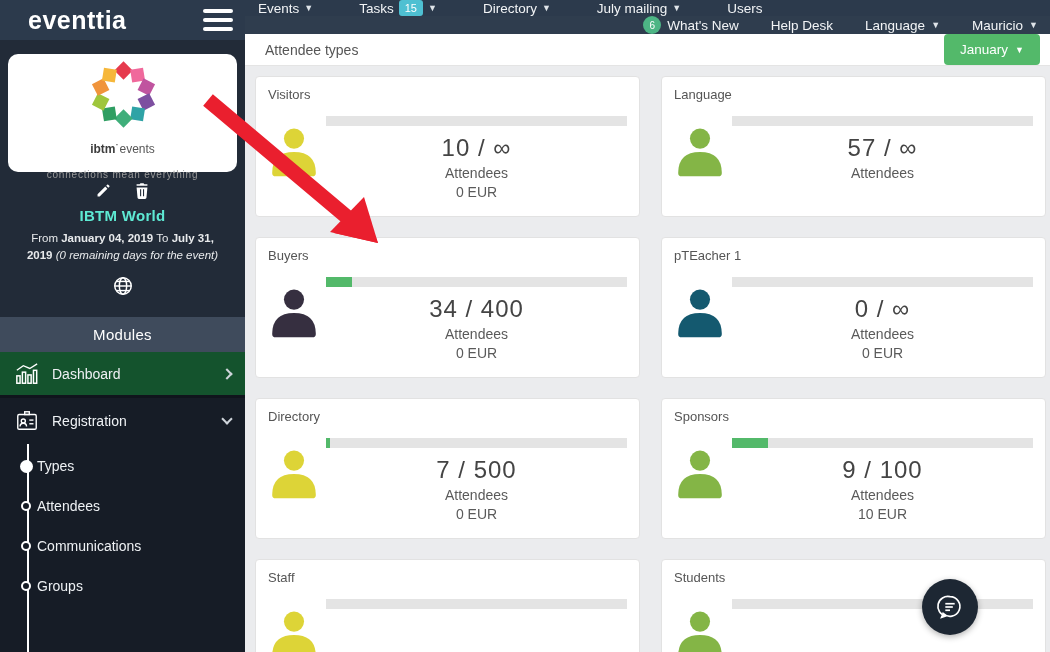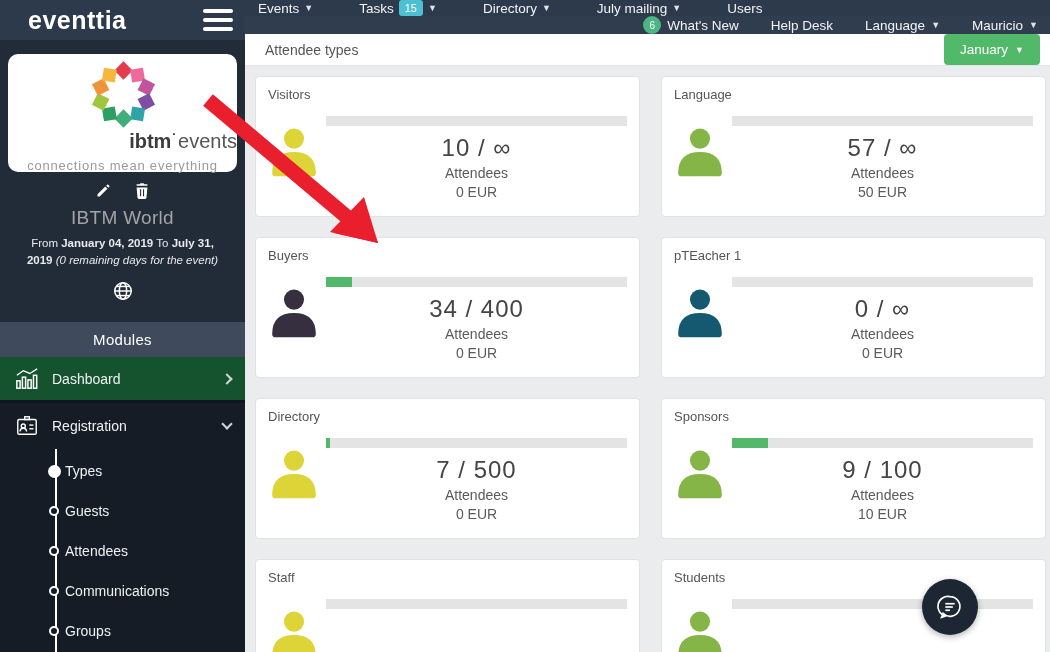--- a/index.html
+++ b/index.html
@@ -11,46 +11,46 @@
   .sidebar { width:245px; min-width:245px; height:652px; background:#161c26; display:flex; flex-direction:column; }
   .brand-row { height:40px; background:#2c3a4c; display:flex; align-items:center; justify-content:space-between; padding:0 12px 0 28px; }
   .wordmark { color:#fff; font-size:25px; font-weight:bold; letter-spacing:.5px; }
   .hamburger { width:30px; display:flex; flex-direction:column; gap:5px; cursor:pointer; }
   .hamburger span { height:4px; background:#fff; border-radius:2px; }
 
   .event-panel { background:#222b38; padding:14px 8px 16px; text-align:center; color:#fff; }
   .logo-card { background:#fff; border-radius:10px; width:229px; height:118px; margin:0 auto; padding-top:8px; }
   .wreath { position:relative; width:64px; height:64px; margin:0 auto; }
   .wreath i { position:absolute; left:26px; top:26px; width:13px; height:13px; }
-  .ibtm-line { font-size:20px; color:#3c3c3c; margin-top:4px;text-align:right; }
+  .ibtm-line { font-size:12px; color:#3c3c3c; margin-top:16px; }
   .ibtm-line b { font-weight:bold; }
   .ibtm-line .suffix { color:#555; font-weight:normal; }
-  .tagline { font-size:13px; color:#9a9a9a; letter-spacing:.8px; margin-top:5px; }
+  .tagline { font-size:10px; color:#9a9a9a; letter-spacing:.8px; margin-top:13px; }
 
   .edit-row { display:flex; justify-content:center; gap:22px; margin:10px 0 8px; }
   .edit-row svg { cursor:pointer; }
 
-  .event-name { font-size:19px; font-weight:normal; color:#a3a3a3; letter-spacing:.3px; }
+  .event-name { font-size:15px; font-weight:bold; color:#5eead4; letter-spacing:.3px; }
   .event-dates { font-size:11.5px; color:#e8eaec; margin:6px 10px 0; line-height:1.45; }
   .event-dates b { font-weight:bold; }
   .event-dates .ital { font-style:italic; }
   .globe-row { margin-top:12px; }
 
   .modules-bar { background:#3f4b5c; color:#fff; font-size:15px; text-align:center; padding:9px 0; letter-spacing:.3px; }
 
   .menu { flex:1; display:flex; flex-direction:column; }
   .menu-item { display:flex; align-items:center; height:46px; padding:0 14px 0 12px; color:#eef1f4; font-size:14px; cursor:pointer; }
   .menu-item.highlight { background:#14532d; border-bottom:3px solid #10141c; }
   .menu-item .mi-icon { width:30px; display:flex; justify-content:center; margin-right:10px; }
   .menu-item .mi-label { flex:1; }
   .chev { display:inline-block; width:8px; height:8px; border-right:2px solid #cfd5db; border-bottom:2px solid #cfd5db; }
   .chev.right { transform:rotate(-45deg); }
   .chev.down { transform:rotate(45deg); margin-top:-4px; }
 
-  .submenu { position:relative; flex:1; padding-top:2px;margin-left:28px; }
+  .submenu { position:relative; flex:1; padding-top:2px; }
   .submenu:before { content:""; position:absolute; left:27px; top:0; bottom:0; width:2px; background:#fff; }
   .sub-item { position:relative; height:40px; display:flex; align-items:center; padding-left:37px; color:#eef1f4; font-size:14px; cursor:pointer; }
   .sub-item .dot { position:absolute; left:21px; width:10px; height:10px; border-radius:50%; border:2px solid #fff; background:#161c26; }
   .sub-item.active .dot { background:#fff; width:13px; height:13px; left:20px; border:none; }
 
   
   .main { flex:1; display:flex; flex-direction:column; }
   .nav-row1 { height:40px; background:#2c3a4c; display:flex; align-items:center; padding-left:13px; gap:46px; }
   .nav-item { color:#f2f4f6; font-size:13.5px; cursor:pointer; display:flex; align-items:center; gap:5px; }
   .caret { font-size:9px; color:#dfe4e9; }
@@ -172,24 +172,20 @@
         <span class="mi-label">Registration</span>
         <span class="chev down"></span>
       </div>
 
       <div class="submenu" id="submenu">
   <div class="sub-item active">
     <span class="dot"></span>
     <span class="sub-label">Types</span>
   </div>
 
-  <div class="sub-item">
-    <span class="dot"></span>
-    <span class="sub-label">Guests</span>
-  </div>
 
   <div class="sub-item">
     <span class="dot"></span>
     <span class="sub-label">Attendees</span>
   </div>
 
   <div class="sub-item">
     <span class="dot"></span>
     <span class="sub-label">Communications</span>
   </div>
@@ -288,21 +284,20 @@
           <path d="M4 56 Q4 31 30 31 Q56 31 56 56 Q56 60 52 60 L8 60 Q4 60 4 56 Z"></path>
         </svg>
       </div>
       <div class="stats-col">
         <div class="pbar">
                 <div class="pfill" style="width: 0%;"></div>
               </div>
         <div class="stats">
           <div class="count">57 / ∞</div>
           <div class="stat-label">Attendees</div>
-          <div class="price">50 EUR</div>
         </div>
       </div>
     </div>
   </div>
 
   <div class="card">
     <div class="card-title">Buyers</div>
     <div class="card-body">
       <div class="icon-col">
         <svg class="person" viewBox="0 0 60 62" style="fill: rgb(54, 47, 64);">

